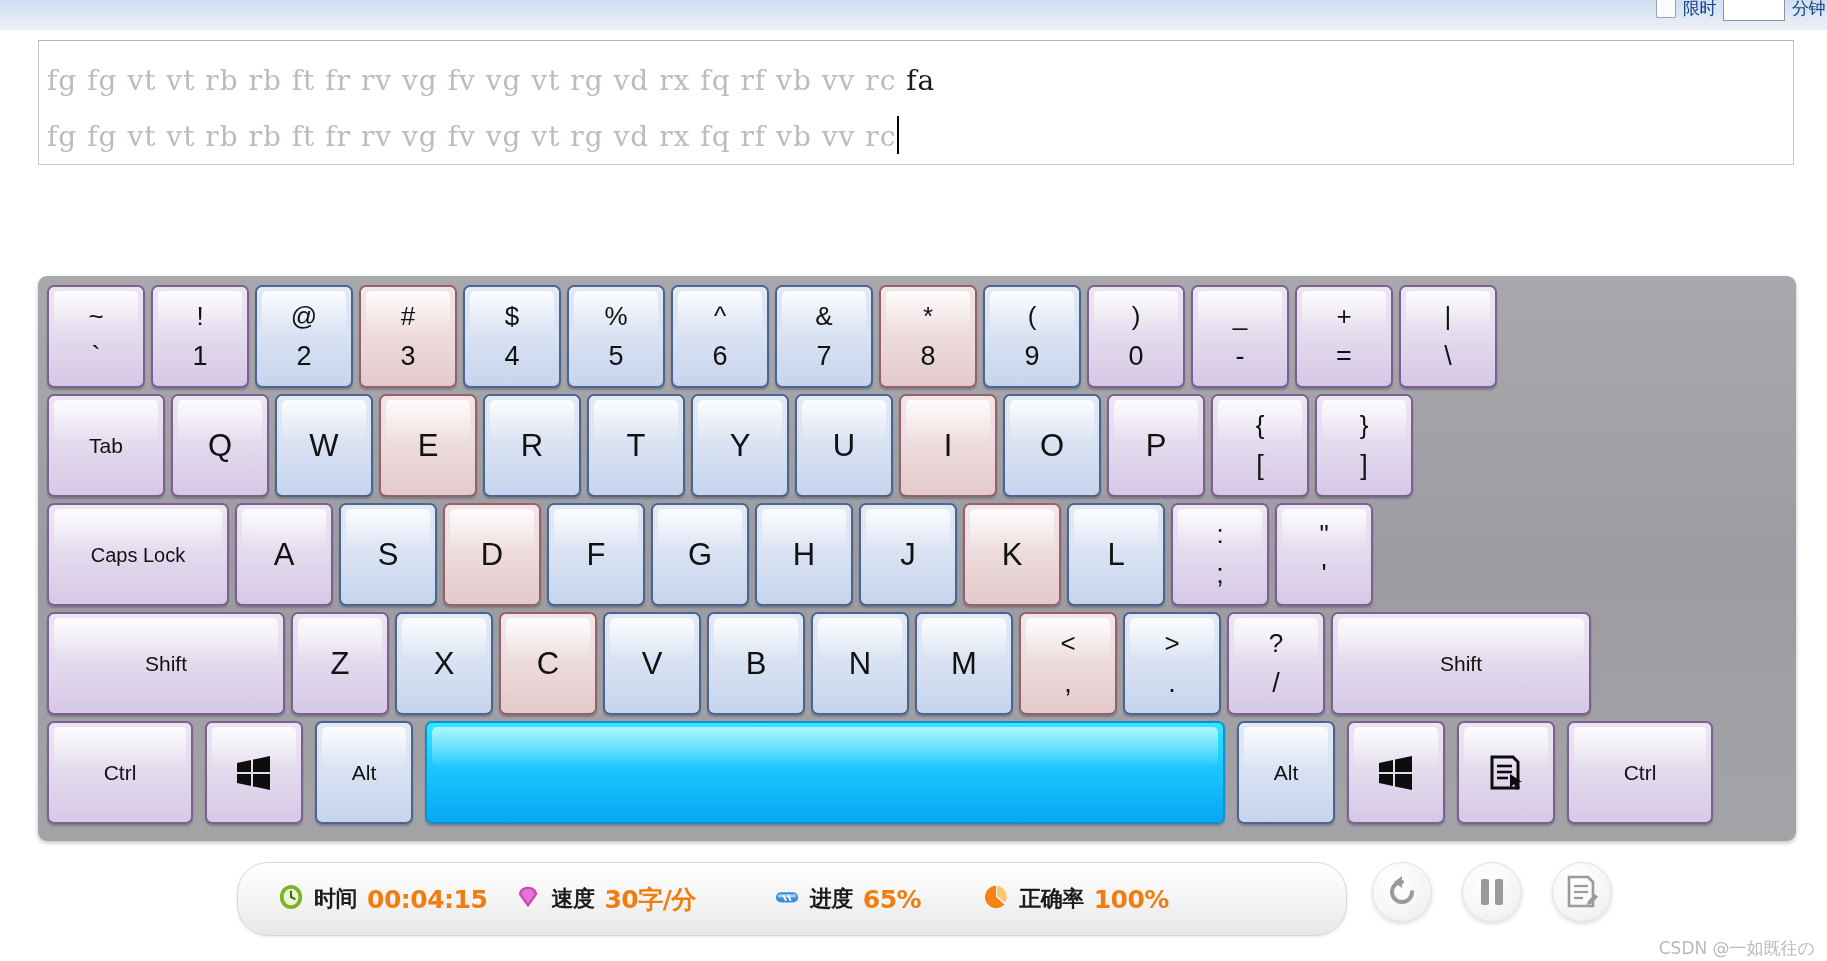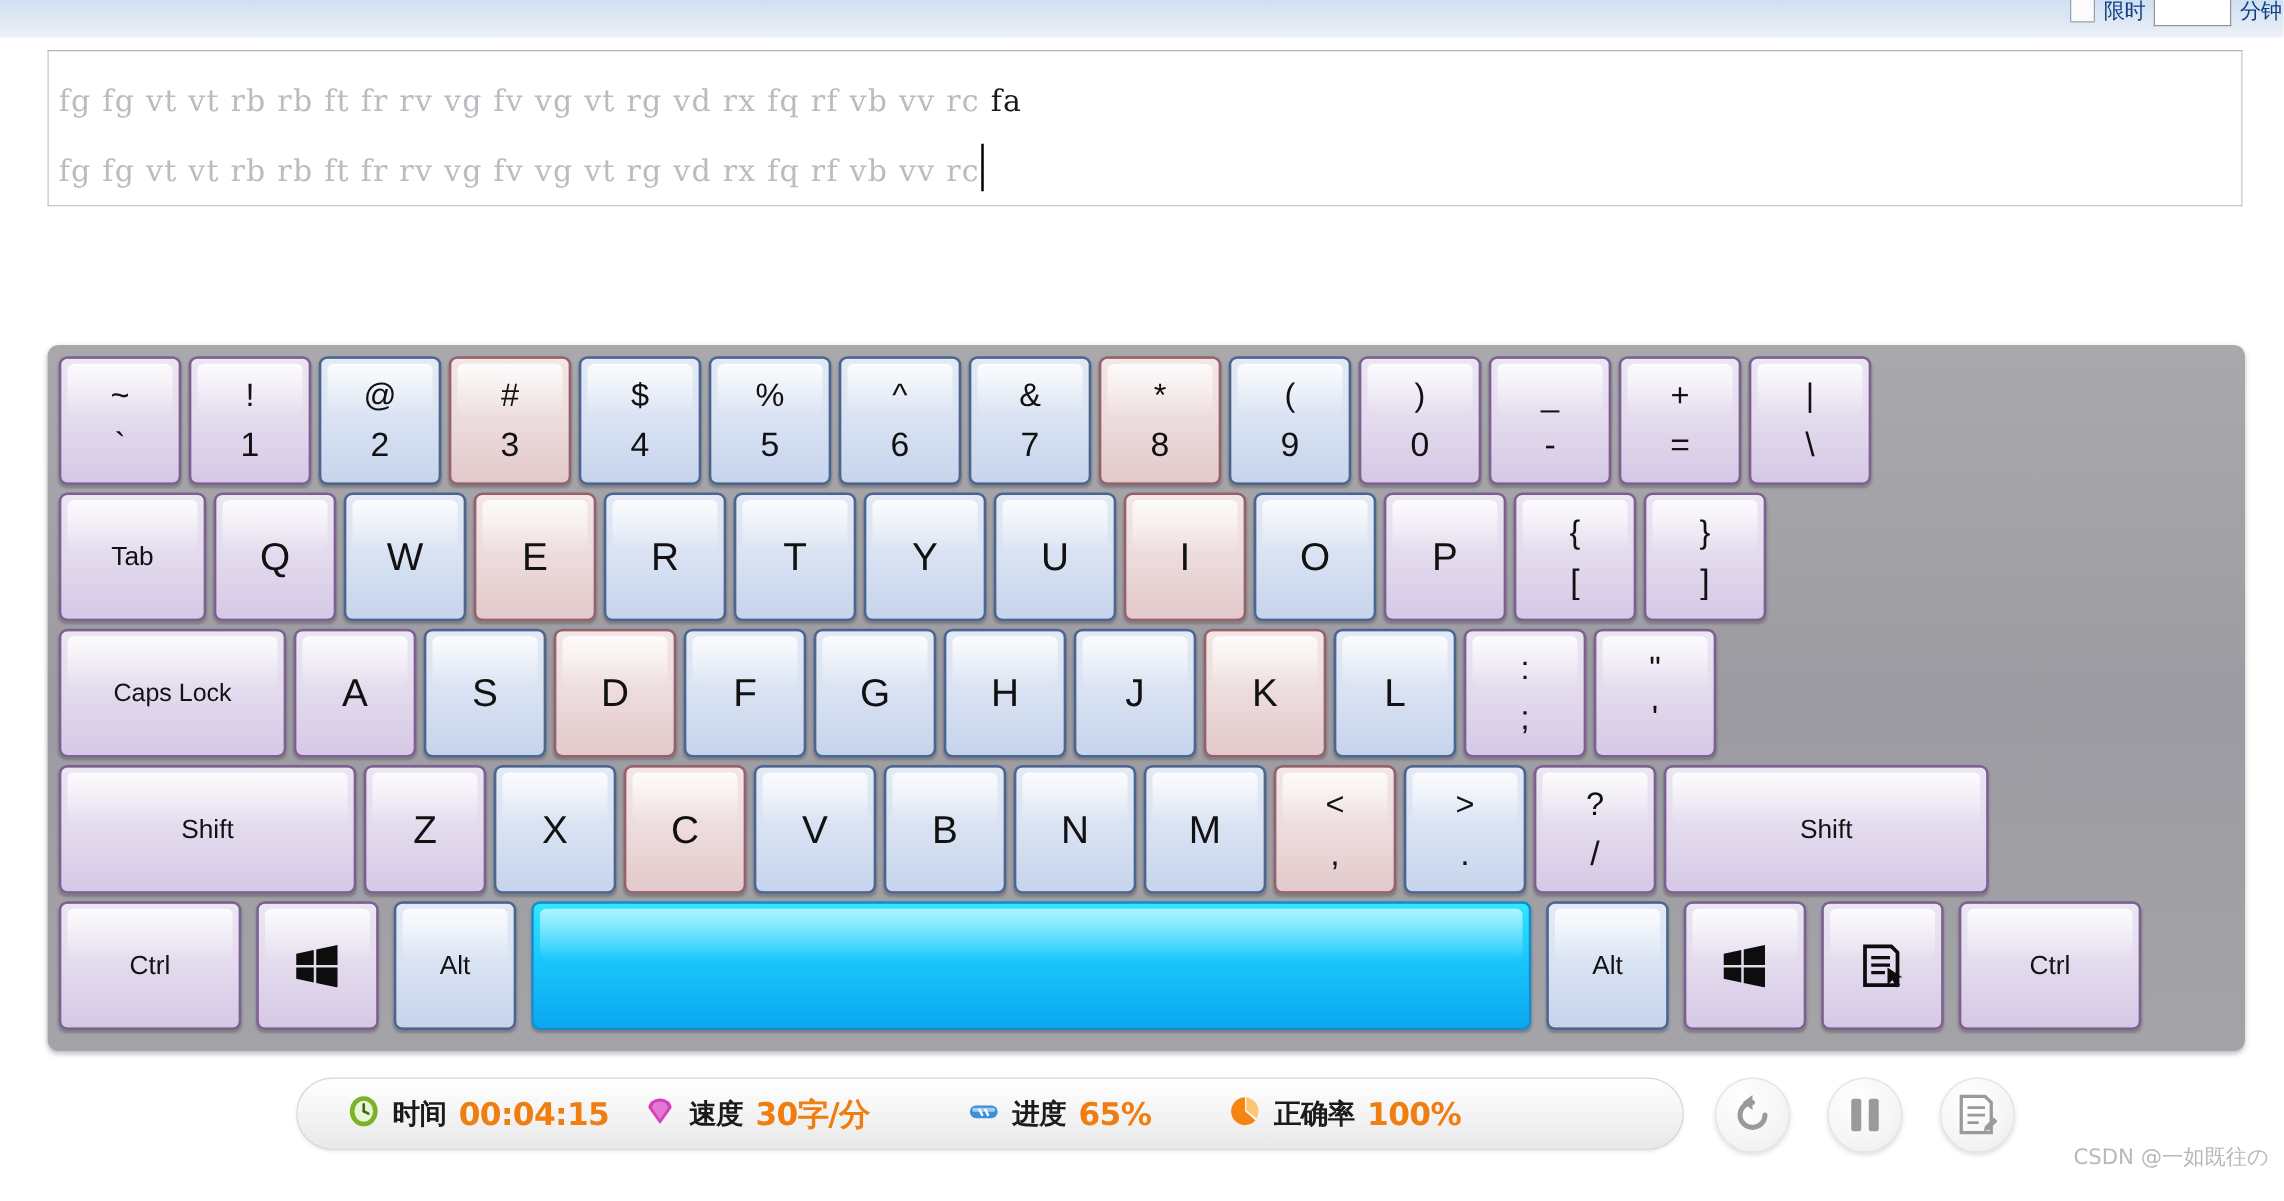--- a/index.html
+++ b/index.html
@@ -56,21 +56,21 @@
     left: 38px; top: 40px;
     width: 1756px; height: 125px;
     background: #ffffff;
     border: 1px solid #c6c6c6;
     border-top-color: #b4b4b4;
     box-shadow: inset 0 0 0 1px #ffffff;
     padding: 12px 8px 0 8px;
   }
   .text-line {
     font-family: "DejaVu Serif", serif;
-    font-size: 24px;
+    font-size: 28px;
     line-height: 56px;
     white-space: pre;
     letter-spacing: 1px;
     position: relative;
   }
   .text-line .done      { color: #b9bcc0; }
   .text-line .upcoming  { color: #1a1a1a; }
   #caret {
     display: inline-block;
     width: 2px; height: 38px;
@@ -176,21 +176,21 @@
     z-index: 3;
   }
   #key-enter .glyph-top { font-size: 25px; }
 
   .key .icon-svg { position: relative; z-index: 2; }
 
   
   #status-bar {
     position: absolute;
     left: 237px; top: 862px;
-    width: 1110px; height: 58px;
+    width: 1110px; height: 74px;
     background: linear-gradient(to bottom, #ffffff 0%, #f4f4f4 50%, #e8e8e8 100%);
     border: 1px solid #d8d8d8;
     border-radius: 31px;
     display: flex;
     align-items: center;
     box-shadow: 0 1px 3px rgba(0,0,0,.10);
   }
   .stat {
     display: flex;
     align-items: center;
@@ -232,21 +232,21 @@
     border: 1px solid #e2e2e2;
     display: flex;
     align-items: center;
     justify-content: center;
     box-shadow: 0 2px 4px rgba(0,0,0,.14);
   }
 
   
   #watermark {
     position: absolute;
-    right: 12px; bottom: 24px;
+    right: 12px; bottom: 1px;
     font-size: 17px;
     color: #b9b9b9;
     font-family: "DejaVu Sans", sans-serif;
   }
 </style>
 </head>
 <body>
 
 <div id="top-gradient"></div>
 

